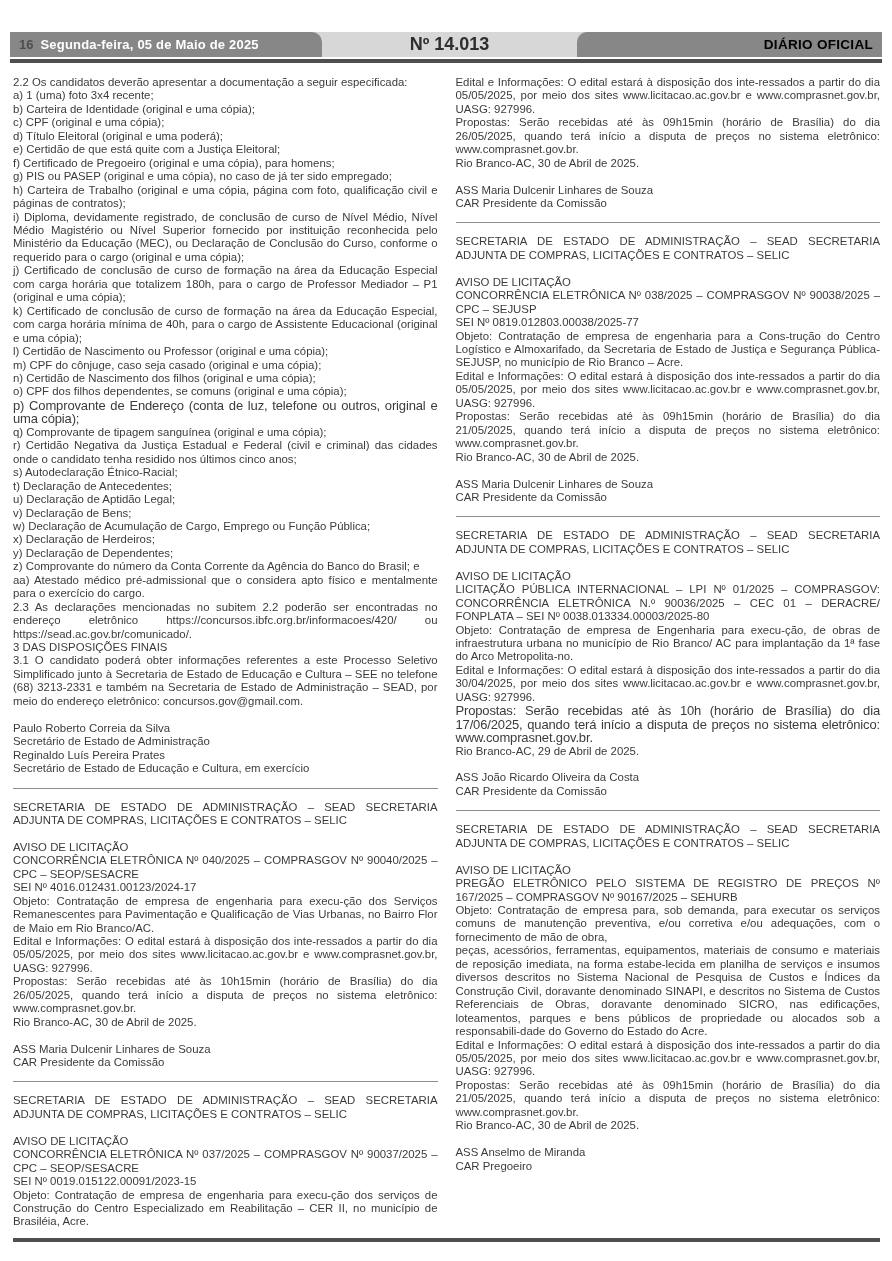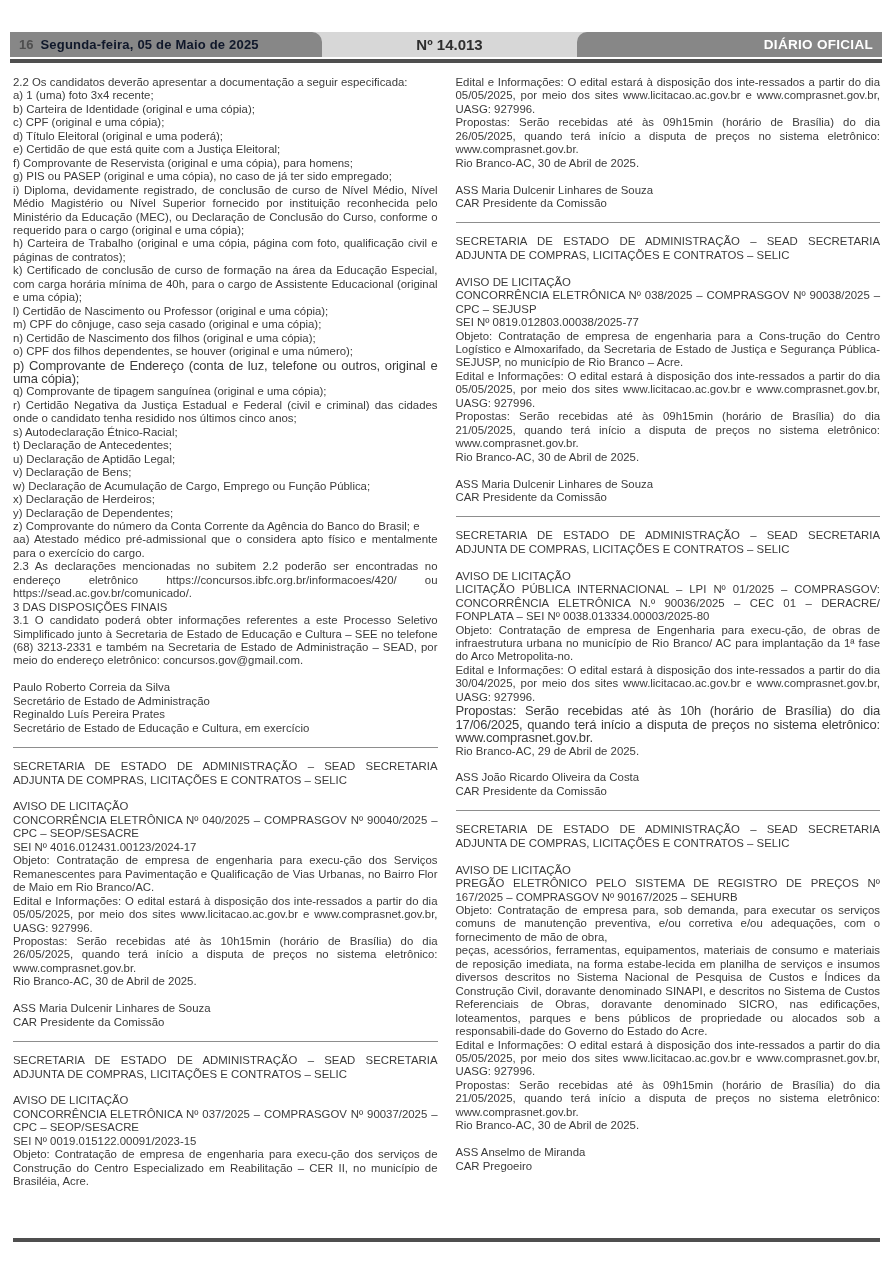--- a/index.html
+++ b/index.html
@@ -37,27 +37,27 @@
     flex: 0 0 305px;
     background: #878787;
     border-top-left-radius: 10px;
     display: flex; align-items: center; justify-content: flex-end;
     padding-right: 9px; box-sizing: border-box;
   }
   .hdr-pagenum {
     font-weight: bold; font-size: 13px; color: #4e4e4e; margin-right: 7px;
   }
   .hdr-date {
-    font-weight: bold; font-size: 13px; color: #0f172a; letter-spacing: 0.2px;
+    font-weight: bold; font-size: 13px; color: #ffffff; letter-spacing: 0.2px;
   }
   .hdr-edition {
-    font-weight: bold; font-size: 15px; color: #2e2e2e;
+    font-weight: bold; font-size: 18px; color: #2e2e2e;
   }
   .hdr-masthead {
-    font-weight: bold; font-size: 13.5px; color: #ffffff; letter-spacing: 0.3px;
+    font-weight: bold; font-size: 13.5px; color: #000000; letter-spacing: 0.3px;
   }
   .header-rule {
     height: 4px; background: #4f4f4f; margin-top: 2px;
   }
   
   .columns {
     display: flex;
     gap: 18px;
     padding: 13px 12px 0 13px;
   }
@@ -104,29 +104,30 @@
   </div>
 
   <div class="columns">
     <div class="col" id="col-left">
         <p class="para">2.2 Os candidatos deverão apresentar a documentação a seguir especificada:</p>
         <p class="para">a) 1 (uma) foto 3x4 recente;</p>
         <p class="para">b) Carteira de Identidade (original e uma cópia);</p>
         <p class="para">c) CPF (original e uma cópia);</p>
         <p class="para">d) Título Eleitoral (original e uma poderá);</p>
         <p class="para">e) Certidão de que está quite com a Justiça Eleitoral;</p>
-        <p class="para">f) Comprovante de Reservista (original e uma cópia), para homens;</p>
+        <p class="para">f) Certificado de Pregoeiro (original e uma cópia), para homens;</p>
         <p class="para">g) PIS ou PASEP (original e uma cópia), no caso de já ter sido empregado;</p>
+        <p class="para">h) Carteira de Trabalho (original e uma cópia, página com foto, qualificação civil e páginas de contratos);</p>
         <p class="para">i) Diploma, devidamente registrado, de conclusão de curso de Nível Médio, Nível Médio Magistério ou Nível Superior fornecido por instituição reconhecida pelo Ministério da Educação (MEC), ou Declaração de Conclusão do Curso, conforme o requerido para o cargo (original e uma cópia);</p>
-        <p class="para">h) Carteira de Trabalho (original e uma cópia, página com foto, qualificação civil e páginas de contratos);</p>
+        <p class="para">j) Certificado de conclusão de curso de formação na área da Educação Especial com carga horária que totalizem 180h, para o cargo de Professor Mediador – P1 (original e uma cópia);</p>
         <p class="para">k) Certificado de conclusão de curso de formação na área da Educação Especial, com carga horária mínima de 40h, para o cargo de Assistente Educacional (original e uma cópia);</p>
         <p class="para">l) Certidão de Nascimento ou Professor (original e uma cópia);</p>
         <p class="para">m) CPF do cônjuge, caso seja casado (original e uma cópia);</p>
         <p class="para">n) Certidão de Nascimento dos filhos (original e uma cópia);</p>
-        <p class="para">o) CPF dos filhos dependentes, se houver (original e uma número);</p>
+        <p class="para">o) CPF dos filhos dependentes, se comuns (original e uma cópia);</p>
         <p class="para condensed">p) Comprovante de Endereço (conta de luz, telefone ou outros, original e uma cópia);</p>
         <p class="para">q) Comprovante de tipagem sanguínea (original e uma cópia);</p>
         <p class="para">r) Certidão Negativa da Justiça Estadual e Federal (civil e criminal) das cidades onde o candidato tenha residido nos últimos cinco anos;</p>
         <p class="para">s) Autodeclaração Étnico-Racial;</p>
         <p class="para">t) Declaração de Antecedentes;</p>
         <p class="para">u) Declaração de Aptidão Legal;</p>
         <p class="para">v) Declaração de Bens;</p>
         <p class="para">w) Declaração de Acumulação de Cargo, Emprego ou Função Pública;</p>
         <p class="para">x) Declaração de Herdeiros;</p>
         <p class="para">y) Declaração de Dependentes;</p>

